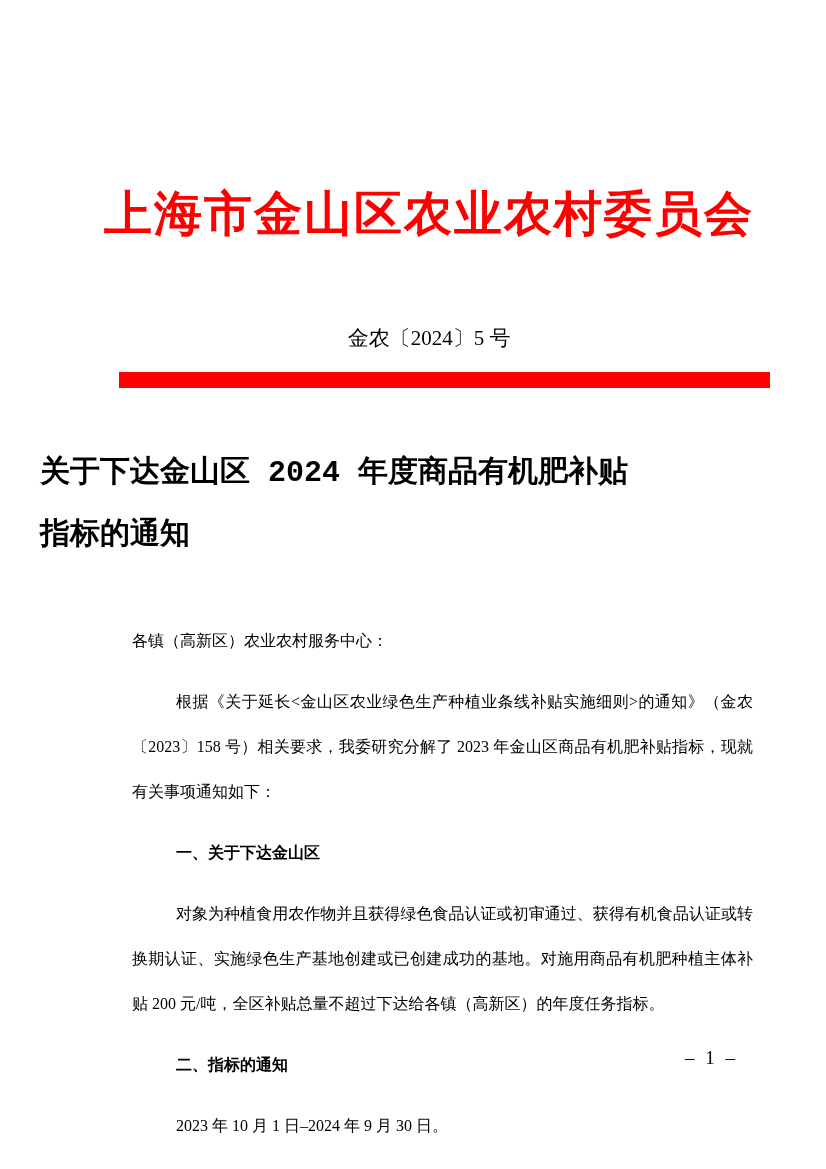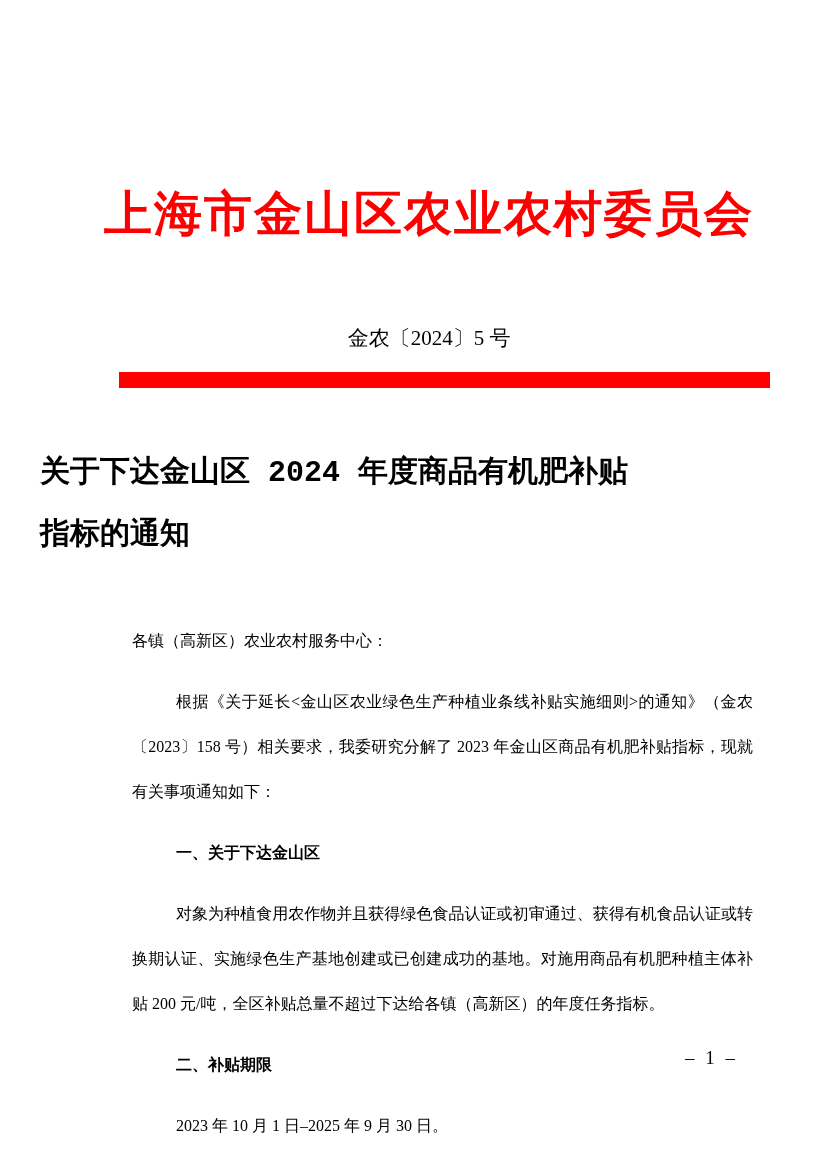--- a/index.html
+++ b/index.html
@@ -92,22 +92,22 @@
 
   <div class="content">
     <p class="salutation">各镇（高新区）农业农村服务中心：</p>
 
     <p class="indent">根据《关于延长&lt;金山区农业绿色生产种植业条线补贴实施细则&gt;的通知》（金农〔2023〕158 号）相关要求，我委研究分解了 2023 年金山区商品有机肥补贴指标，现就有关事项通知如下：</p>
 
     <p class="heading">一、关于下达金山区</p>
 
     <p class="indent">对象为种植食用农作物并且获得绿色食品认证或初审通过、获得有机食品认证或转换期认证、实施绿色生产基地创建或已创建成功的基地。对施用商品有机肥种植主体补贴 200 元/吨，全区补贴总量不超过下达给各镇（高新区）的年度任务指标。</p>
 
-    <p class="heading">二、补贴期限</p>
+    <p class="heading">二、指标的通知</p>
 
-    <p class="indent">2023 年 10 月 1 日–2025 年 9 月 30 日。</p>
+    <p class="indent">2023 年 10 月 1 日–2024 年 9 月 30 日。</p>
 
     <p class="heading">三、指标的通知</p>
   </div>
 
   <div class="page-num">– 1 –</div>
 
 </div>
 
 </body></html>

